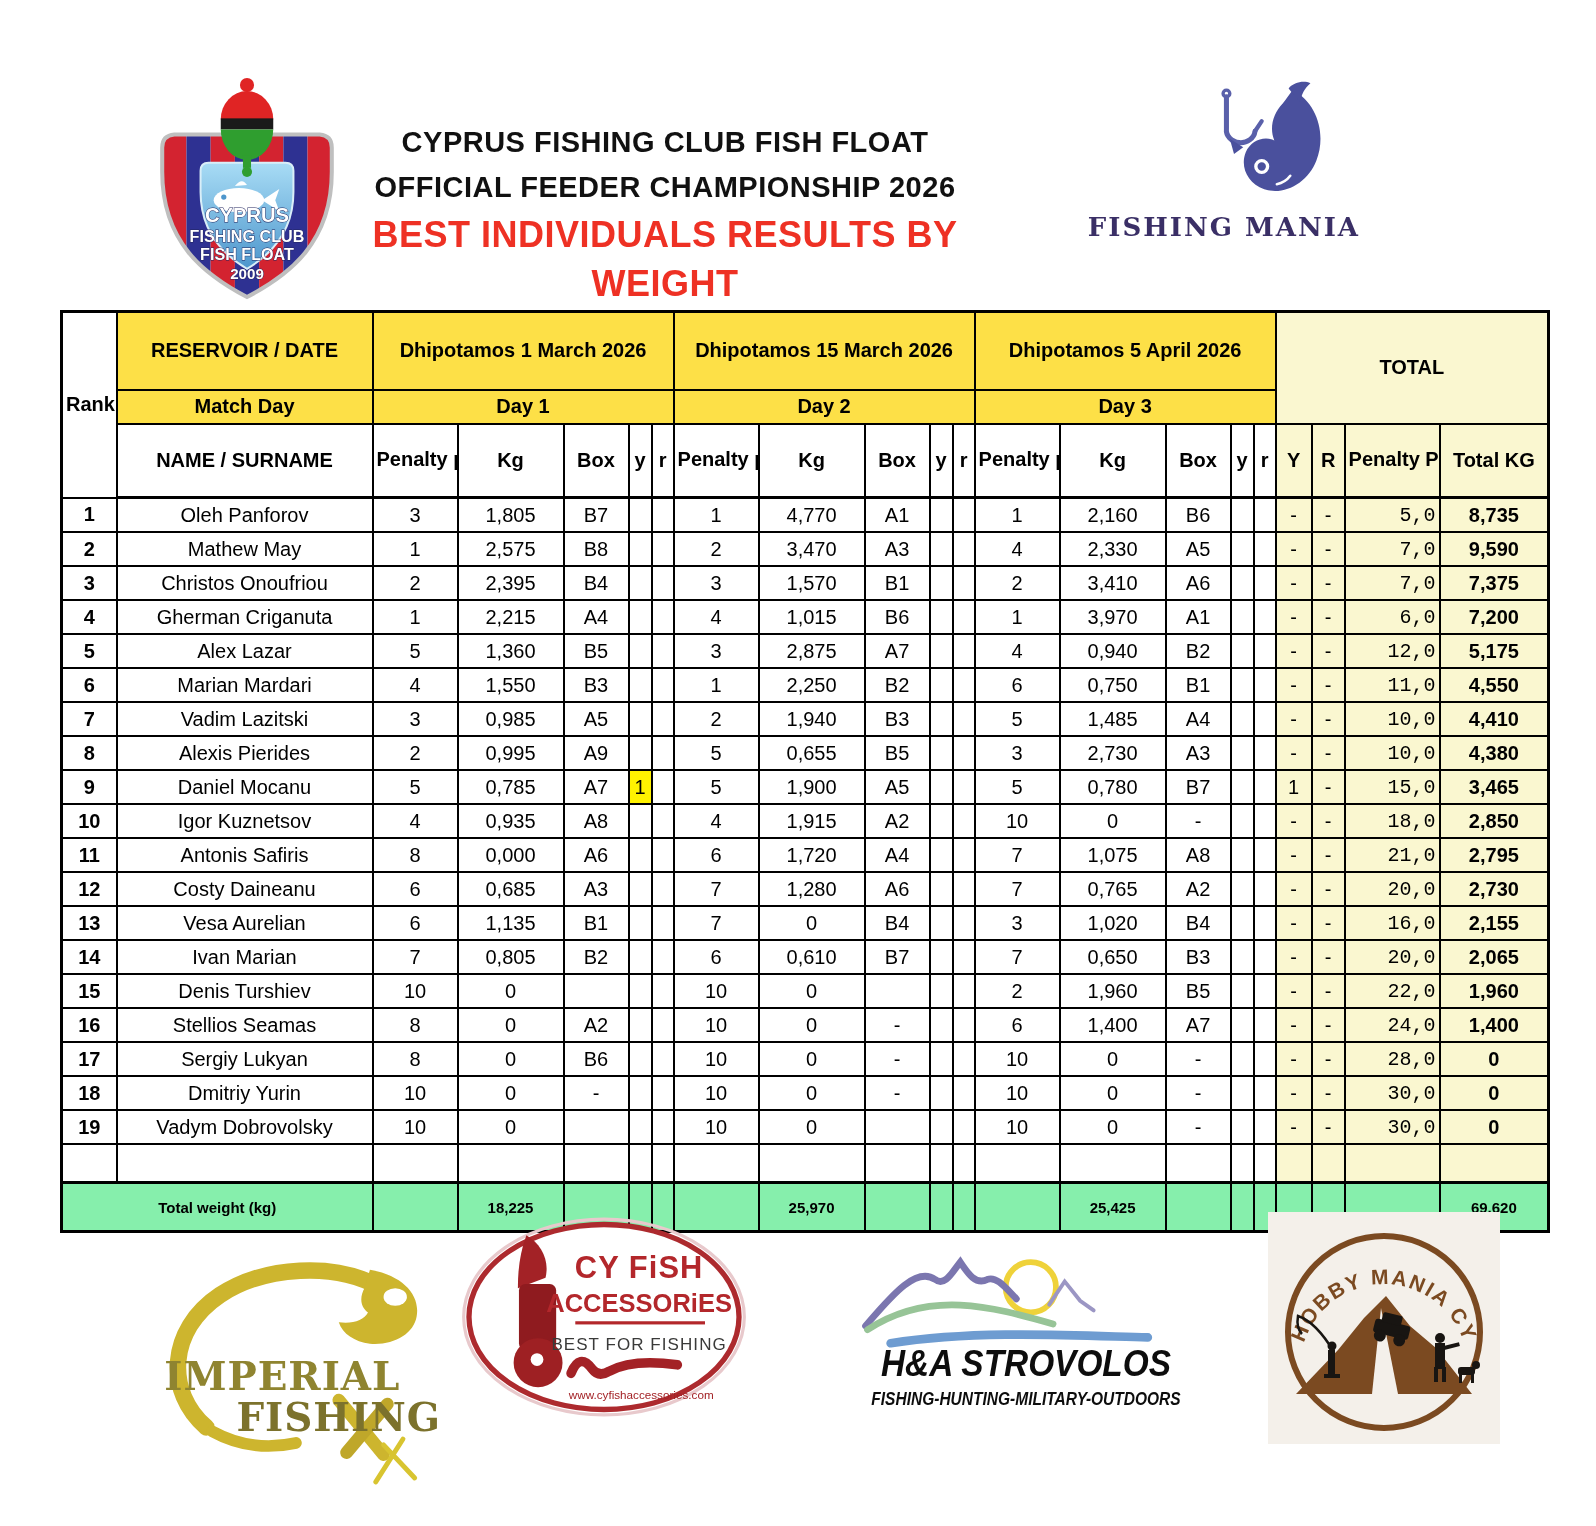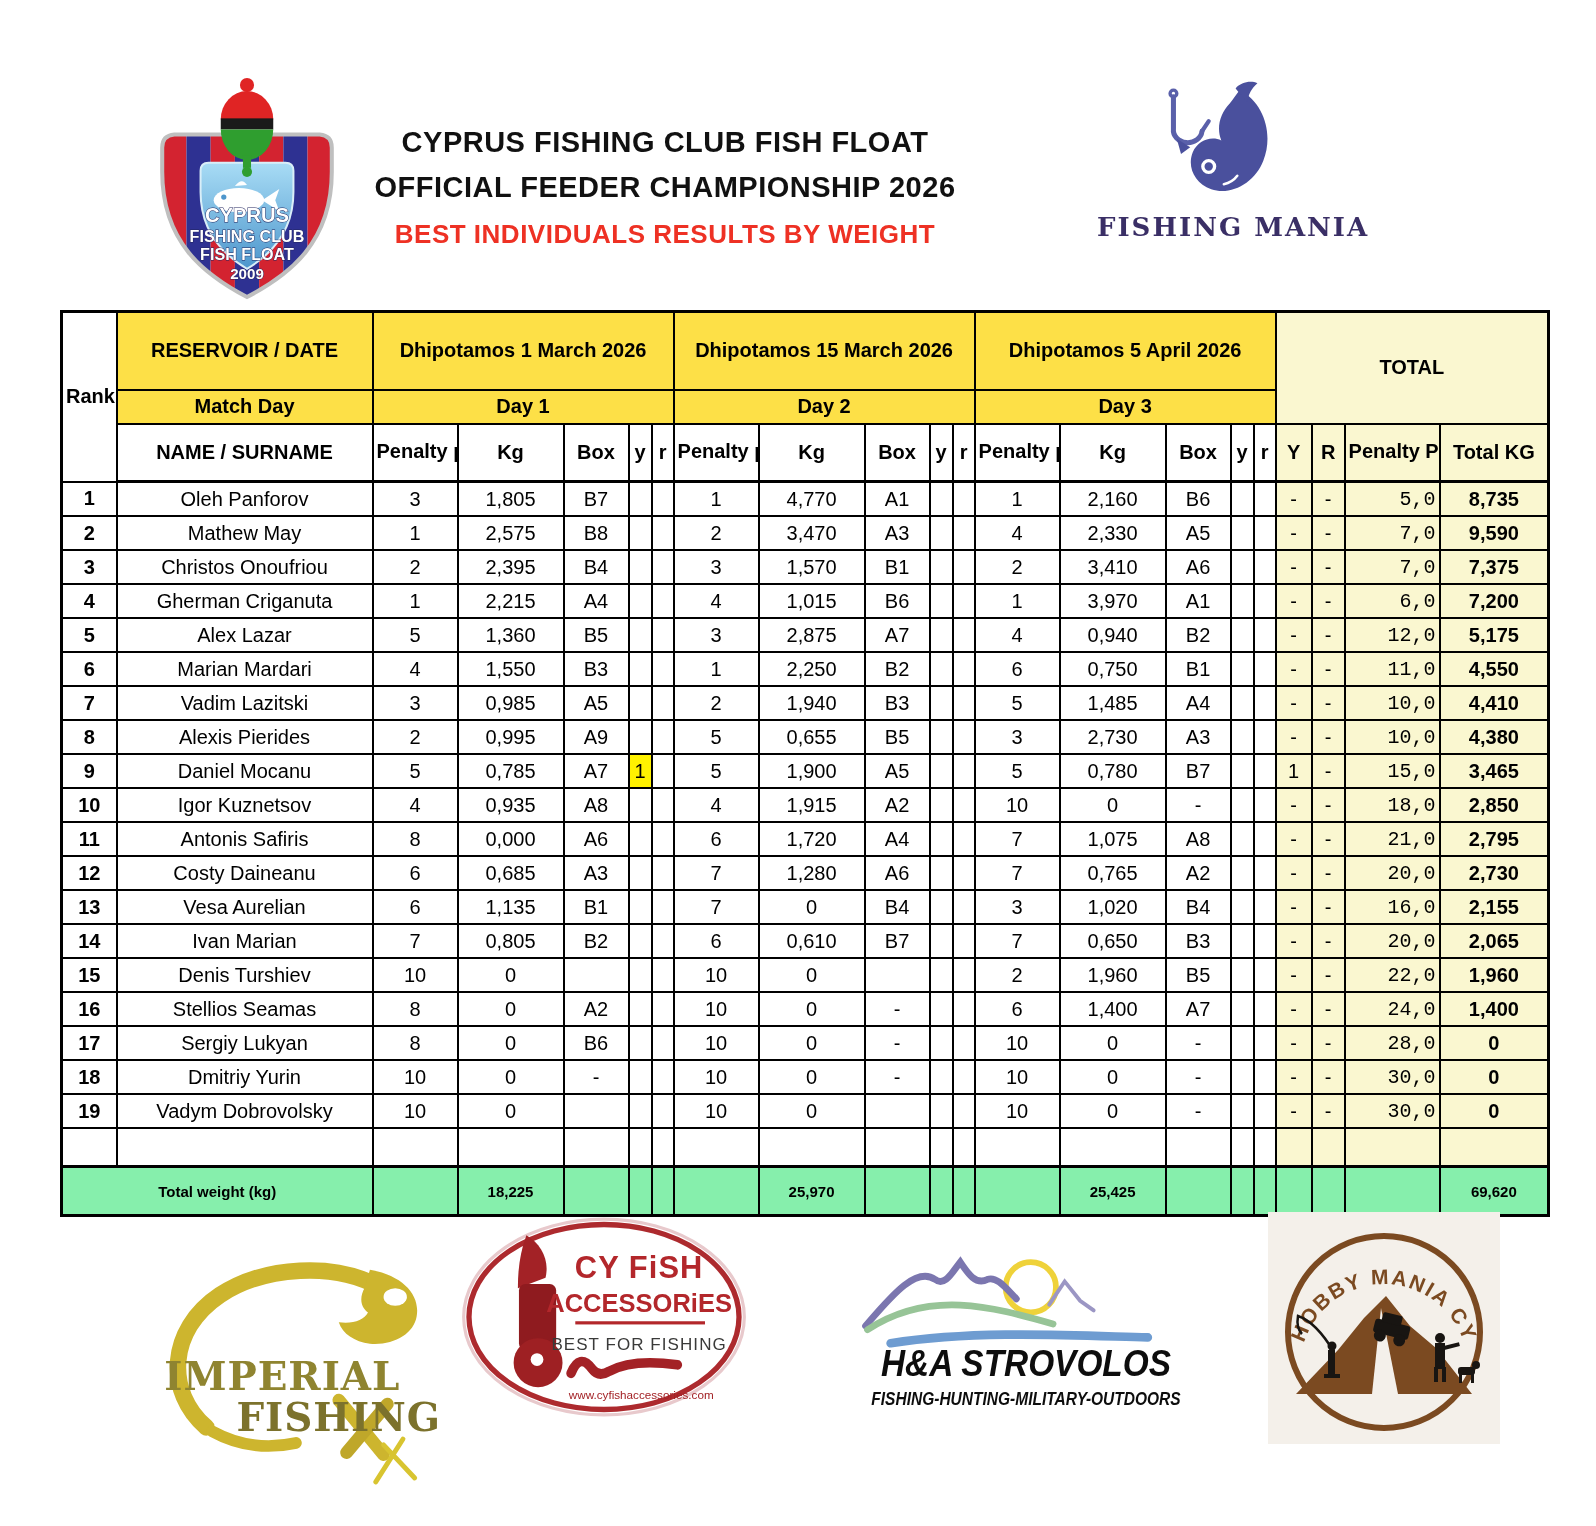--- a/index.html
+++ b/index.html
@@ -2,29 +2,29 @@
 <html><head>
 <meta charset="utf-8">
 <style>
   html,body{margin:0;padding:0;background:#fff;}
   .page{position:relative;width:1596px;height:1526px;background:#fff;font-family:"Liberation Sans",sans-serif;overflow:hidden;}
 
   
   .club-logo{position:absolute;left:140px;top:70px;width:214px;height:232px;}
   .titles{position:absolute;left:320px;top:84px;width:690px;text-align:center;margin-top:36px;}
   .t1{font-size:29px;font-weight:bold;color:#111;line-height:45px;letter-spacing:.5px;}
-  .t2{font-size:26px;font-weight:bold;color:#EE3124;line-height:49px;letter-spacing:.5px;}
-  .mania{position:absolute;left:1097px;top:80px;width:300px;text-align:left;}
+  .t2{font-size:36px;font-weight:bold;color:#EE3124;line-height:49px;letter-spacing:.5px;}
+  .mania{position:absolute;left:1060px;top:80px;width:300px;text-align:right;}
   .mania-text{margin-top:2px;font-family:"DejaVu Serif",serif;font-size:26px;font-weight:600;color:#3A2F66;letter-spacing:2px;}
 
   
   table.results{position:absolute;left:60px;top:310px;width:1487px;border-collapse:collapse;table-layout:fixed;border:3.5px solid #000;}
   .results td{border:2px solid #000;padding:0 3px;font-size:20px;color:#000;vertical-align:middle;white-space:nowrap;overflow:hidden;height:32px;}
   .results thead td{text-align:center;font-weight:bold;}
-  tr.h1{height:78px;} tr.h2{height:33px;} tr.h3{height:58px;}
+  tr.h1{height:78px;} tr.h2{height:33px;} tr.h3{height:74px;}
   .h3 td{border-bottom:3.5px solid #000;}
   .blue{background:#fde047;}
   .cream{background:#FAF7D0;}
   .corner{vertical-align:bottom;padding-bottom:16px;text-align:center;font-weight:bold;border-bottom:3.5px solid #000;}
   .totalhead{font-size:21px;}
   .ph{white-space:normal;font-size:19px;line-height:1.08;}
   .gl{border-left:3.5px solid #000;}
   .rank{font-weight:bold;text-align:center;}
   .name{text-align:center;padding-left:8px;}
   .c{text-align:center;}

